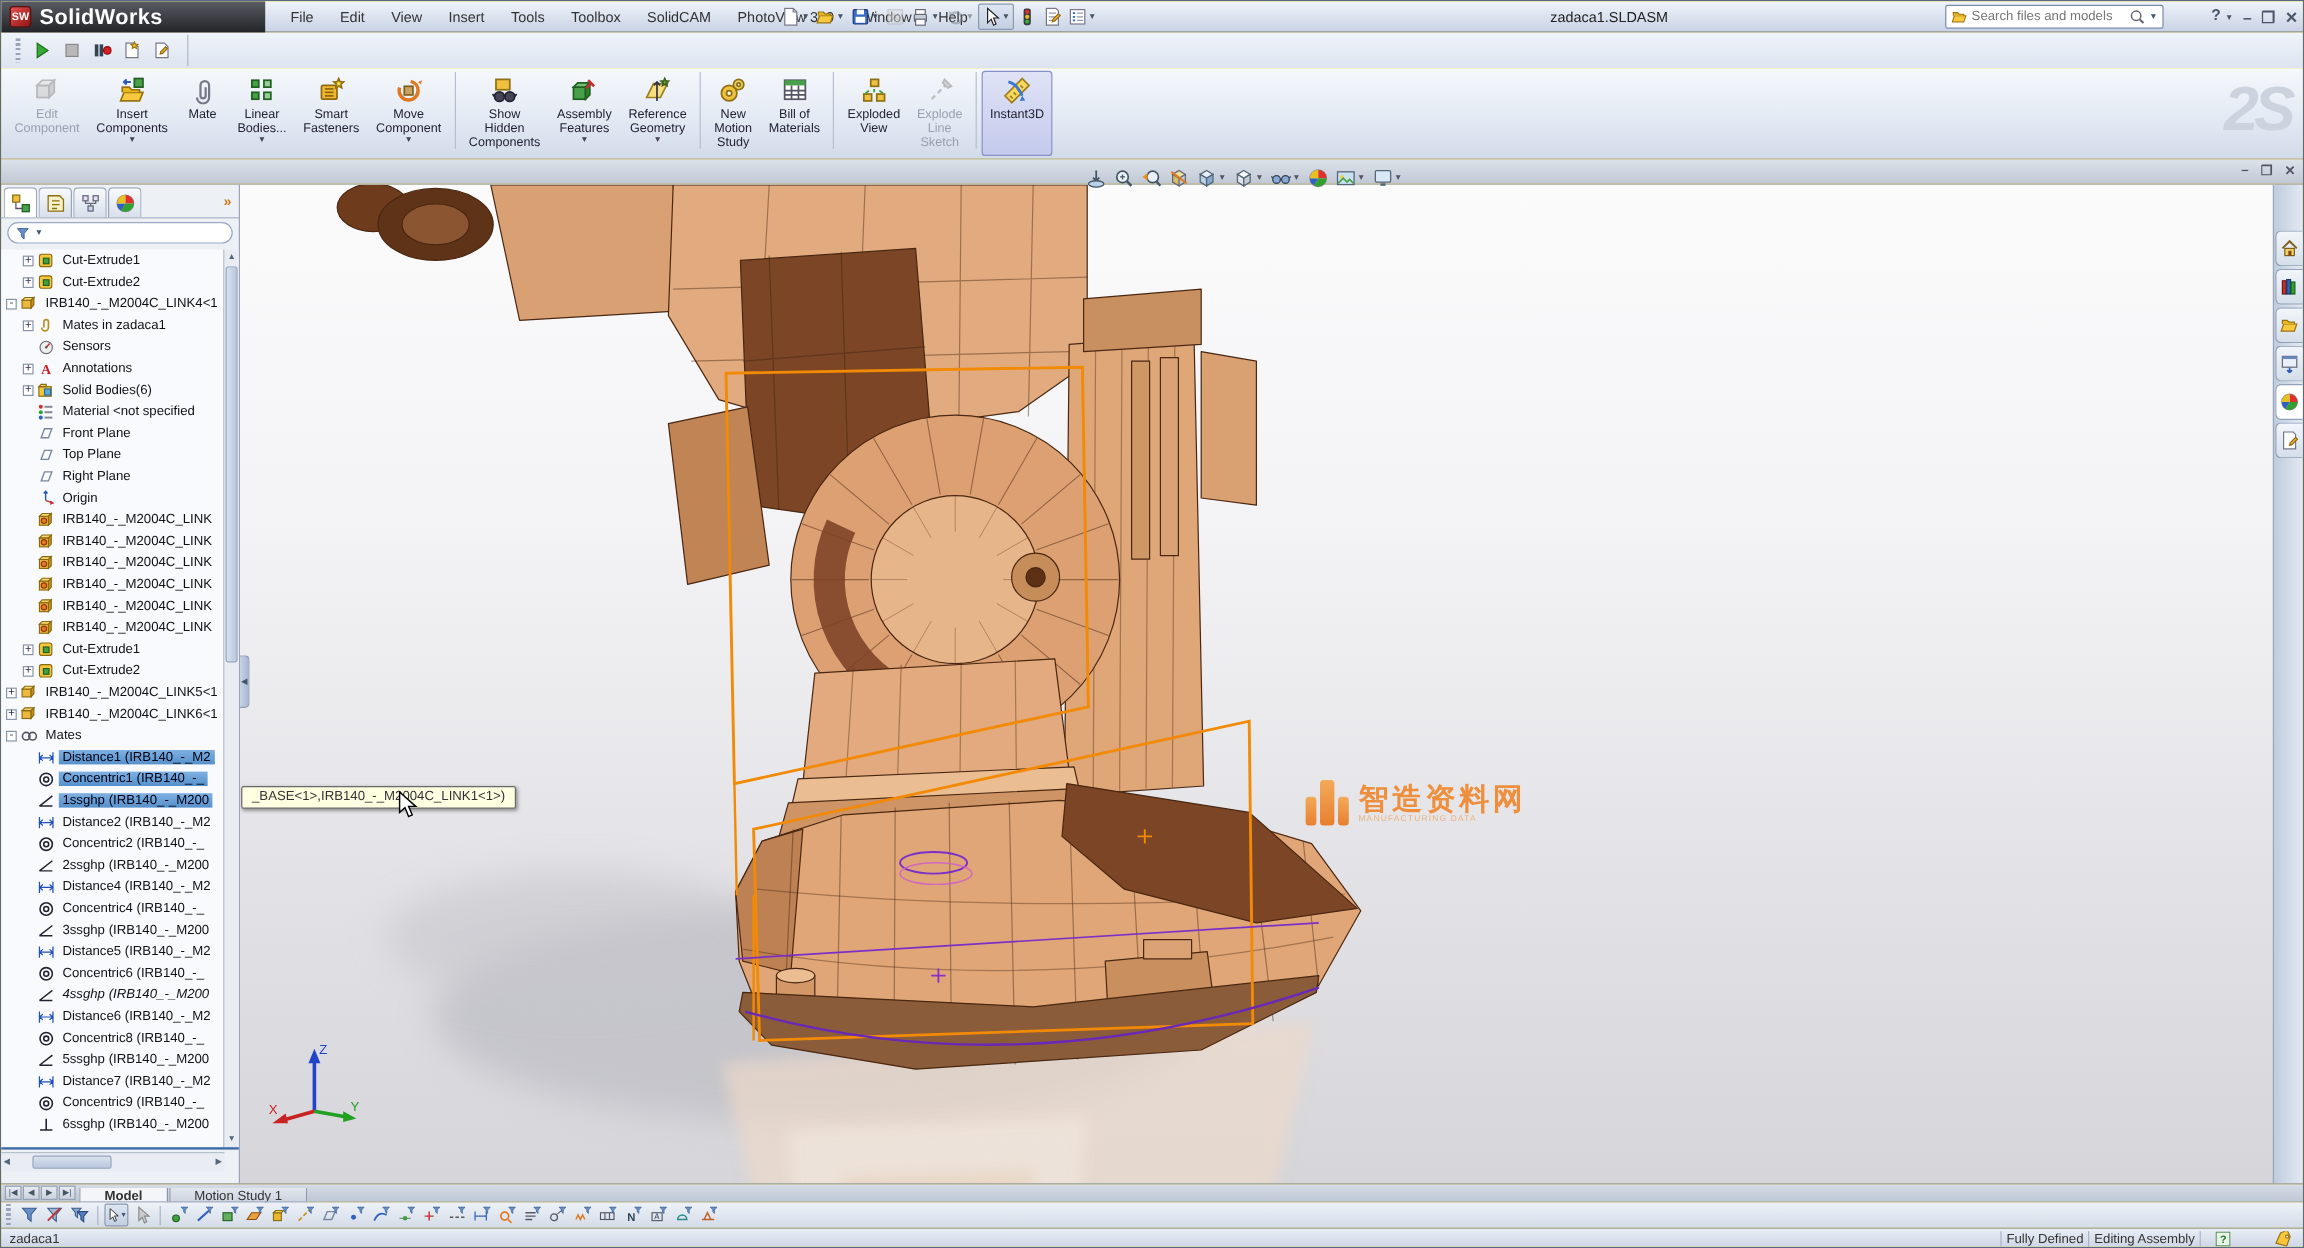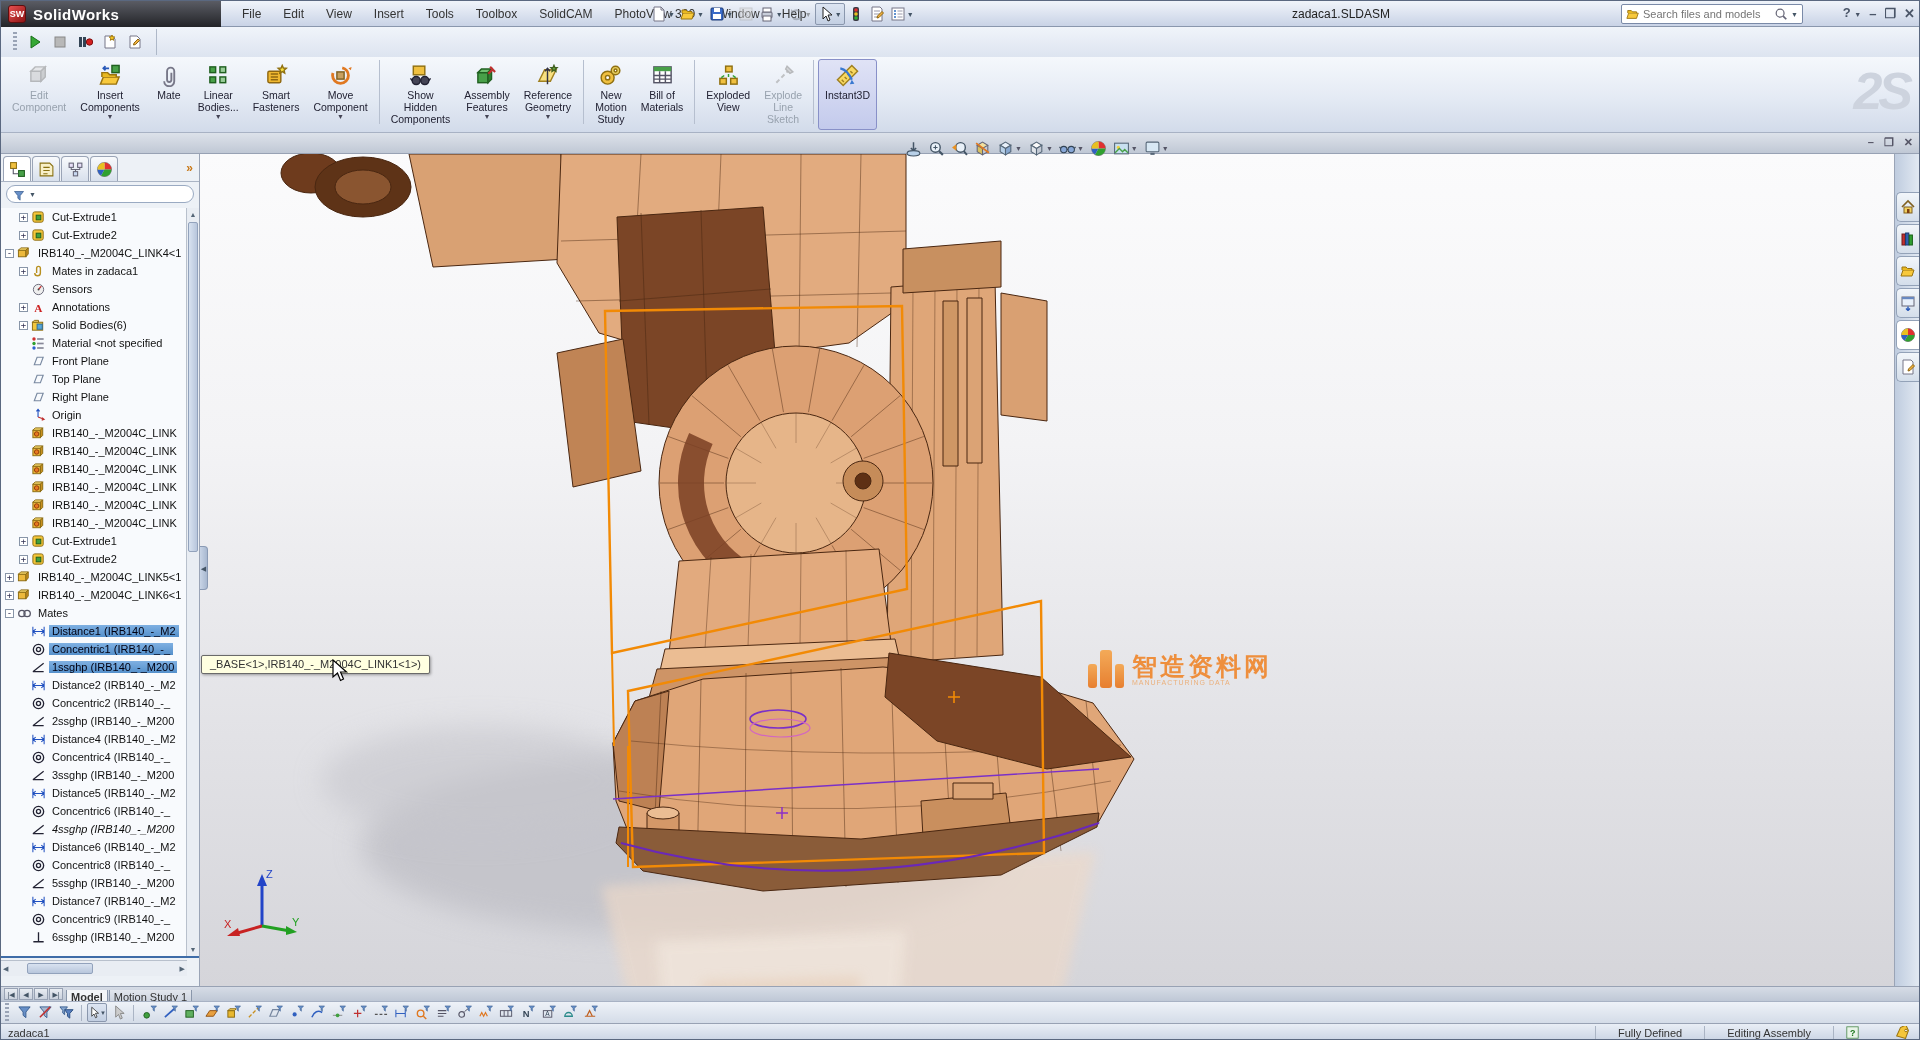--- a/index.html
+++ b/index.html
@@ -3,21 +3,21 @@
 <meta charset="utf-8">
 <style>
   *{margin:0;padding:0;box-sizing:border-box;}
   html,body{width:1920px;height:1040px;overflow:hidden;font-family:"Liberation Sans",sans-serif;}
   #app{position:relative;width:1920px;height:1040px;background:#fde047;border:1px solid #5A6880;overflow:hidden;}
 
   
   .titlebar{position:absolute;left:0;top:0;width:1920px;height:26px;background:linear-gradient(#F0F4FA,#C9D3E6);border-bottom:1px solid #8A97AD;z-index:50;}
   .logo-block{position:absolute;left:0;top:0;width:220px;height:26px;background:linear-gradient(#5A5C64,#232428);display:flex;align-items:center;padding-left:7px;}
   .logo-cube{width:18px;height:18px;background:linear-gradient(135deg,#E85050,#8E1414);color:#fff;font-weight:bold;font-size:9px;display:flex;align-items:center;justify-content:center;border-radius:3px;margin-right:7px;border:1px solid #5E0E0E;}
-  .logo-text{color:#fff;font-size:15px;font-weight:bold;letter-spacing:.4px;}
+  .logo-text{color:#fff;font-size:18px;font-weight:bold;letter-spacing:.4px;}
   .menubar{position:absolute;left:230px;top:0;height:26px;display:flex;align-items:center;}
   .menu-item{padding:5px 11px;font-size:12px;color:#333;}
   .menu-pin{margin-left:4px;color:#667;}
   .quickbar{position:absolute;left:648px;top:1px;height:24px;display:flex;align-items:center;gap:1px;}
   .qbtn{height:22px;display:flex;align-items:center;padding:0 2px;border-radius:2px;}
   .qbtn .ic{width:16px;height:16px;}
   .qbtn .dd{font-size:7px;color:#456;margin-left:1px;}
   .qbtn.pressed{border:1px solid #8A97AD;background:linear-gradient(#DDE5F2,#C3CFE2);}
   .qbtn.disabled{opacity:.5;filter:grayscale(.8);}
   .doc-title{position:absolute;left:1190px;top:6px;width:300px;text-align:center;font-size:12px;color:#222;}
@@ -101,30 +101,30 @@
   .taskpane{position:absolute;right:0;top:153px;width:25px;height:832px;background:linear-gradient(90deg,#BFCCDF,#E2E9F2);border-left:1px solid #9AA4B6;}
   .tptab{width:23px;height:30px;margin:2px 0 2px 1px;border:1px solid #93A2B8;border-right:none;border-radius:5px 0 0 5px;background:linear-gradient(#F2F6FA,#D4DEEA);display:flex;align-items:center;justify-content:center;}
   .tptab.active{background:#fff;}
   .tptab .ic{width:16px;height:16px;}
   .tp-spacer{height:36px;}
 
   
   .bottombar{position:absolute;left:0;top:985px;width:1920px;height:15px;background:linear-gradient(#D6DCE6,#BFC8D6);border-top:1px solid #98A2B4;display:flex;align-items:stretch;}
   .tabnav{display:flex;align-items:center;gap:1px;padding:0 3px;}
   .tabnav span{font-size:7px;color:#456;border:1px solid #98A2B4;background:linear-gradient(#E8ECF2,#CBD2DE);width:14px;height:12px;text-align:center;line-height:11px;}
-  .dtab{display:inline-block;height:15px;padding:1px 4px;font-size:11px;color:#333;border:1px solid #8A97AB;border-top:none;background:linear-gradient(#E2E6ED,#C8D0DC);border-radius:0 0 3px 3px;margin-right:1px;}
+  .dtab{display:inline-block;height:15px;padding:1px 20px;font-size:11px;color:#333;border:1px solid #8A97AB;border-top:none;background:linear-gradient(#E2E6ED,#C8D0DC);border-radius:0 0 3px 3px;margin-right:1px;}
   .dtab.active{background:#F3F5F8;font-weight:bold;}
   .filterbar{position:absolute;left:0;top:1000px;width:1920px;height:22px;background:linear-gradient(#EEF2F8,#D4DCE8);border-top:1px solid #A8B2C4;display:flex;align-items:center;padding-left:4px;gap:1px;}
   .fbtn{width:20px;height:19px;display:flex;align-items:center;justify-content:center;border-radius:2px;}
   .fbtn .ic{width:15px;height:15px;}
   .fbtn.pressed{border:1px solid #8A97AD;background:linear-gradient(#DDE5F2,#C3CFE2);}
   .fsep{width:1px;height:16px;background:#AAB4C4;margin:0 4px;}
   .statusbar{position:absolute;left:0;top:1022px;width:1920px;height:18px;background:linear-gradient(#E9EEF6,#CAD4E4);border-top:1px solid #98A2B4;font-size:11px;color:#333;display:flex;align-items:center;}
   .sb-left{padding-left:7px;flex:1;}
-  .sb-item{padding:0 22px;border-left:1px solid #AAB4C4;height:14px;line-height:14px;}
+  .sb-item{padding:0 4px;border-left:1px solid #AAB4C4;height:14px;line-height:14px;}
   .sb-iconbox{padding:0 12px;border-left:1px solid #AAB4C4;display:flex;align-items:center;}
   .sb-iconbox .ic{width:13px;height:13px;}
   .sb-tag{padding:0 10px 0 24px;display:flex;align-items:center;}
 </style>
 </head>
 <body>
 
 <div id="app">
 
   <div class="titlebar">

